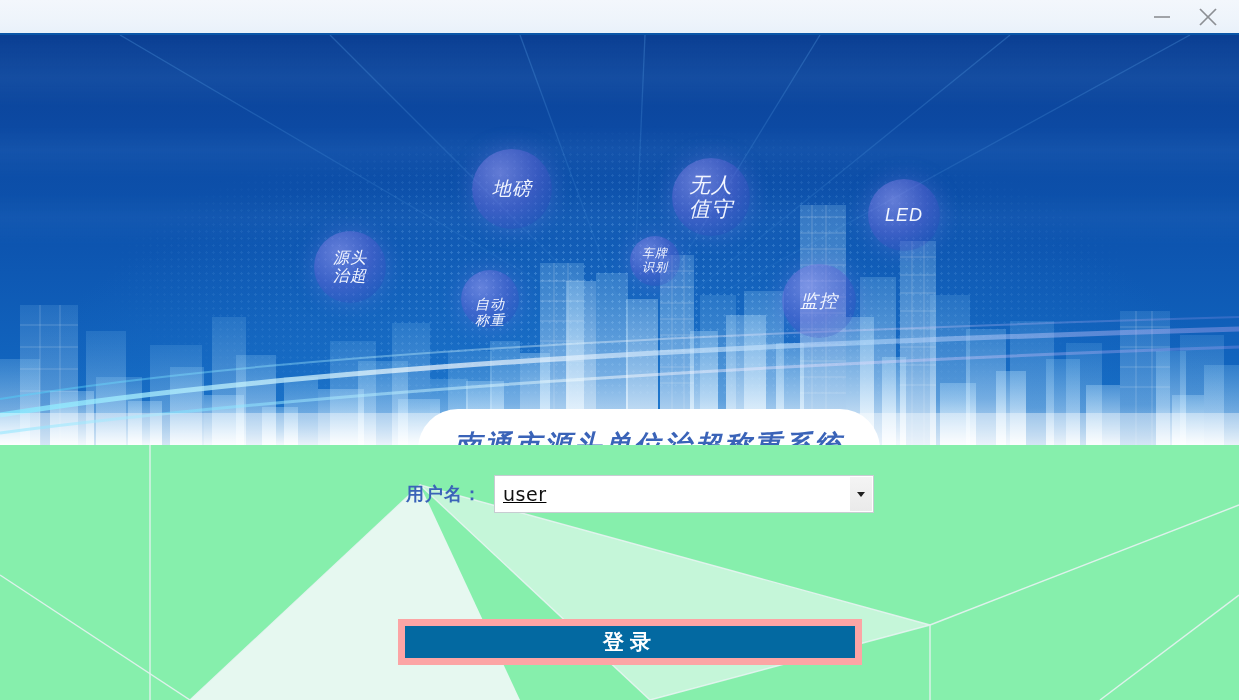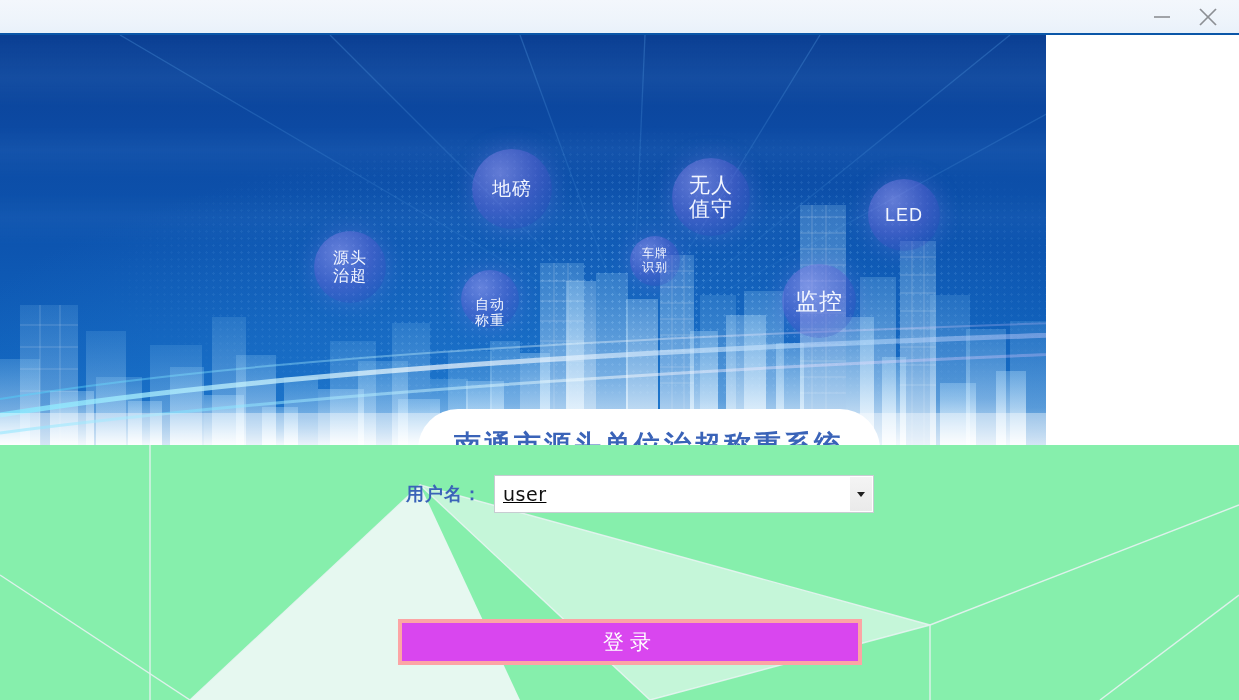--- a/index.html
+++ b/index.html
@@ -40,26 +40,27 @@
     align-items: center;
     justify-content: center;
     position: relative;
   }
   .win-btn svg { display:block; }
 
   
   .hero {
     position: absolute;
     left: 0; top: 35px;
-    width: 1046px;
+    width: 1239px;
     height: 410px;
     overflow: hidden;
     background:
       radial-gradient(ellipse 900px 420px at 50% 100%, rgba(40,130,215,0.55) 0%, rgba(18,90,180,0.0) 70%),
       linear-gradient(180deg, #0b3f93 0%, #0c49a2 22%, #0d55b0 52%, #1163bd 78%, #1a74c8 100%);
+    font-style: italic;
   }
   
   .hero-clouds {
     position: absolute; left:0; top:0; width:1239px; height:240px;
     background:
       linear-gradient(180deg, rgba(255,255,255,0.00) 0%, rgba(120,180,240,0.10) 18%, rgba(255,255,255,0.00) 30%),
       linear-gradient(180deg, rgba(255,255,255,0.00) 38%, rgba(120,180,240,0.09) 48%, rgba(255,255,255,0.00) 60%),
       linear-gradient(180deg, rgba(255,255,255,0.00) 66%, rgba(120,180,240,0.07) 76%, rgba(255,255,255,0.00) 88%);
     opacity: 0.85;
   }
@@ -197,26 +198,26 @@
     height: 22px;
     background: #111;
     margin-left: 7px;
   }
   .login-btn {
     position: absolute;
     left: 398px;
     top: 619px;
     width: 464px;
     height: 46px;
-    background: #d946ef;
-    border: 4px solid #fca5a5;
+    background: #0369a1;
+    border: 7px solid #fca5a5;
     box-sizing: border-box;
     color: #ffffff;
     font-size: 21px;
-    font-weight: 400;
+    font-weight: 700;
     letter-spacing: 6px;
     display: flex;
     align-items: center;
     justify-content: center;
     cursor: pointer;
   }
 </style>
 </head>
 <body>
 
@@ -445,21 +446,21 @@
         <span>治超</span>
       </div>
       <div class="bubble" style="left: 630px; top: 201px; width: 50px; height: 50px; font-size: 12px; text-align: center;">
         <span>车牌</span>
         <span>识别</span>
       </div>
       <div class="bubble" style="left: 461px; top: 235px; width: 58px; height: 58px; font-size: 14px; justify-content: flex-end;">
         <span>自动</span>
         <span>称重</span>
       </div>
-      <div class="bubble" style="left: 782px; top: 229px; width: 74px; height: 74px; font-size: 23px;">
+      <div class="bubble" style="left: 782px; top: 229px; width: 74px; height: 74px; font-size: 18px;">
         <span>监控</span>
       </div>
     </div>
 
   <div class="banner">
     <div class="banner-title">南通市源头单位治超称重系统</div>
   </div>
 </div>
 
 <div class="form-area">

